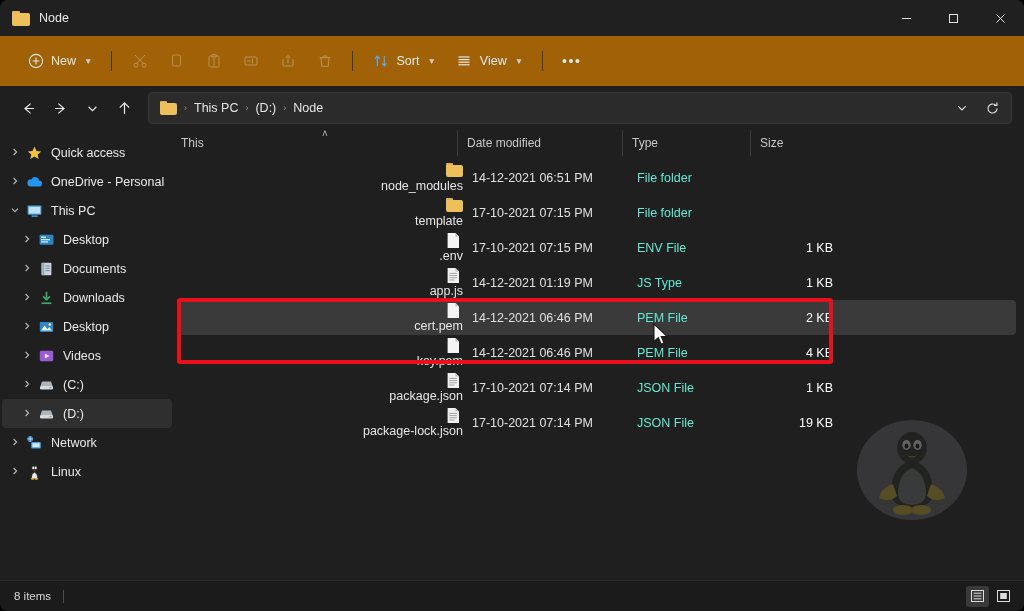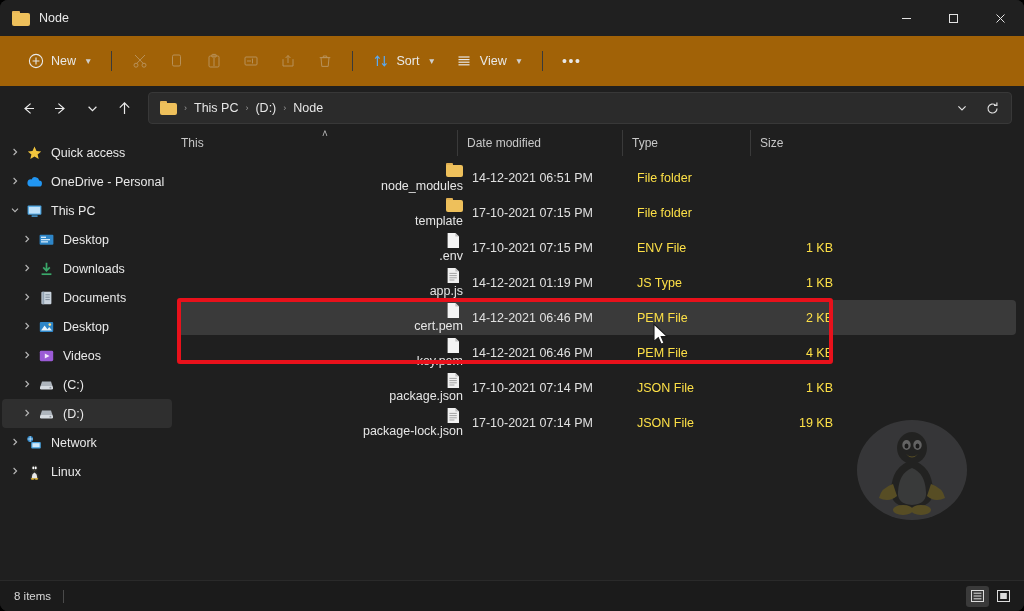--- a/index.html
+++ b/index.html
@@ -130,22 +130,22 @@
 
   .rows { padding-top: 4px; }
   .row {
     height: 35px; display: flex; align-items: center;
     margin: 0 8px 0 6px; border-radius: 4px;
   }
   .row.hover { background: #3a3a3a; }
   .cell { font-size: 12.5px; color: #e6e6e6; }
   .c-name { width: 285px; display: flex; align-items: flex-end; padding-left: 7px; flex-direction: column; }
   .c-date { width: 165px; padding-left: 9px; color: #e0e0e0; }
-  .c-type { width: 128px; padding-left: 9px; color: #fde047; }
-  .c-size { width: 88px; padding-right: 11px; text-align: right; color: #fde047; }
+  .c-type { width: 128px; padding-left: 9px; color: #5eead4; }
+  .c-size { width: 88px; padding-right: 11px; text-align: right; color: #ffffff; }
   .fname { margin-left: 9px; }
 
   .f-ico { width: 17px; height: 17px; position: relative; flex: 0 0 17px; }
   .f-ico.folder .tab { position: absolute; left: 0; top: 1px; width: 7px; height: 3px;
                        background: #e0af52; border-radius: 1px 1px 0 0; }
   .f-ico.folder .body { position: absolute; left: 0; top: 3px; width: 17px; height: 12px;
                         background: #eec05b; border-radius: 1px 2px 2px 2px; }
   .f-ico.doc svg { display: block; }
 
   
@@ -411,40 +411,40 @@
             </svg>
           </span>
           <span class="lbl">Desktop</span>
         </div>
         <div class="si l2">
           <span class="arrow"><svg width="10" height="10" viewBox="0 0 10 10">
               <path d="M3.6 2 L6.6 5 L3.6 8" fill="none" stroke="#b9b9b9" stroke-width="1.1"></path>
             </svg></span>
           <span class="ico">
             <svg width="17" height="16" viewBox="0 0 17 16">
-              <path d="M8.5 1.8 V9.4 M5.2 6.4 L8.5 9.8 L11.8 6.4" fill="none" stroke="#3aa86a" stroke-width="1.7"></path>
-              <line x1="3.6" y1="13.2" x2="13.4" y2="13.2" stroke="#3aa86a" stroke-width="1.7"></line>
-            </svg>
-          </span>
-          <span class="lbl">Downloads</span>
-        </div>
-        <div class="si l2">
-          <span class="arrow"><svg width="10" height="10" viewBox="0 0 10 10">
-              <path d="M3.6 2 L6.6 5 L3.6 8" fill="none" stroke="#b9b9b9" stroke-width="1.1"></path>
-            </svg></span>
-          <span class="ico">
-            <svg width="17" height="16" viewBox="0 0 17 16">
               <rect x="3.4" y="1.8" width="10" height="12.4" rx="1" fill="#c9d3dd"></rect>
               <rect x="4.4" y="1.8" width="1.8" height="12.4" fill="#93a3b3"></rect>
               <line x1="7.4" y1="4.8" x2="11.8" y2="4.8" stroke="#7d8c9b" stroke-width="1"></line>
               <line x1="7.4" y1="7.2" x2="11.8" y2="7.2" stroke="#7d8c9b" stroke-width="1"></line>
               <line x1="7.4" y1="9.6" x2="11.8" y2="9.6" stroke="#7d8c9b" stroke-width="1"></line>
             </svg>
           </span>
           <span class="lbl">Documents</span>
+        </div>
+        <div class="si l2">
+          <span class="arrow"><svg width="10" height="10" viewBox="0 0 10 10">
+              <path d="M3.6 2 L6.6 5 L3.6 8" fill="none" stroke="#b9b9b9" stroke-width="1.1"></path>
+            </svg></span>
+          <span class="ico">
+            <svg width="17" height="16" viewBox="0 0 17 16">
+              <path d="M8.5 1.8 V9.4 M5.2 6.4 L8.5 9.8 L11.8 6.4" fill="none" stroke="#3aa86a" stroke-width="1.7"></path>
+              <line x1="3.6" y1="13.2" x2="13.4" y2="13.2" stroke="#3aa86a" stroke-width="1.7"></line>
+            </svg>
+          </span>
+          <span class="lbl">Downloads</span>
         </div>
         <div class="si l2">
           <span class="arrow"><svg width="10" height="10" viewBox="0 0 10 10">
               <path d="M3.6 2 L6.6 5 L3.6 8" fill="none" stroke="#b9b9b9" stroke-width="1.1"></path>
             </svg></span>
           <span class="ico">
             <svg width="17" height="16" viewBox="0 0 17 16">
               <rect x="1.8" y="3" width="13.4" height="10" rx="1" fill="#2e86c8"></rect>
               <path d="M3 11.6 L6.6 6.6 L9.4 10.2 L11.2 8 L14 11.6 Z" fill="#eaf5fd"></path>
               <circle cx="11.8" cy="5.6" r="1.3" fill="#ffe28a"></circle>

